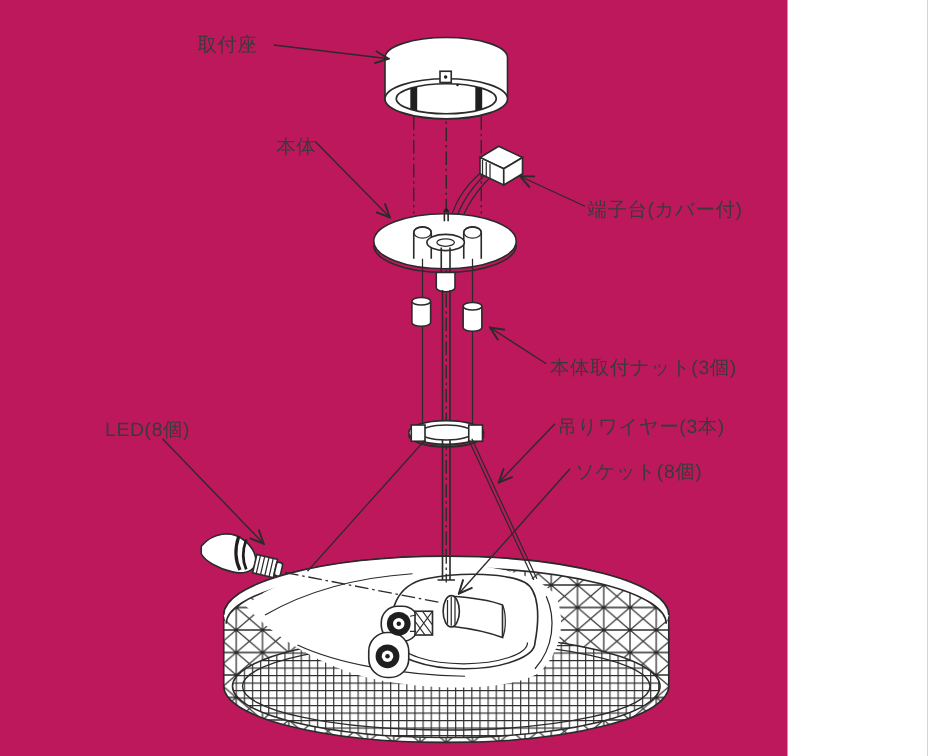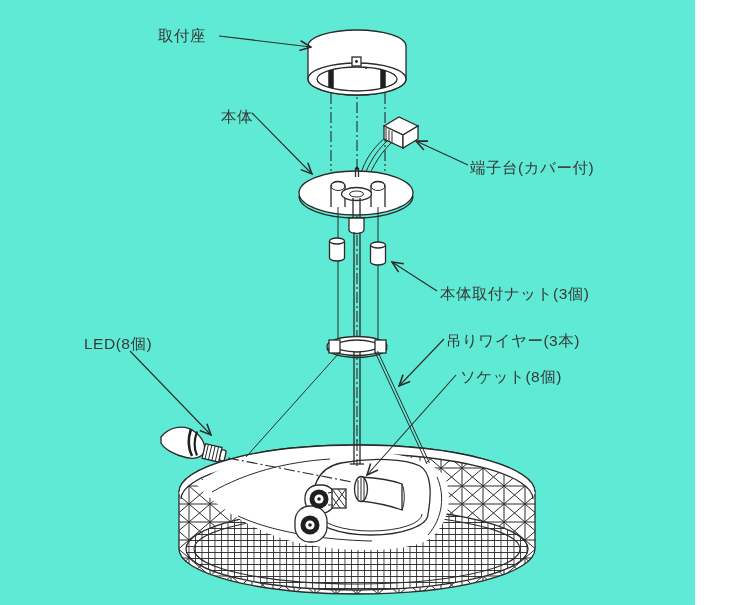--- a/index.html
+++ b/index.html
@@ -1,16 +1,16 @@
 <!DOCTYPE html>
 <html><head>
 <meta charset="utf-8">
 <style>
   html,body{margin:0;padding:0;background:#ffffff;}
-  .stage{position:relative;width:695px;height:605px;background:#5eead4;overflow:hidden;
+  .stage{position:relative;width:630px;height:605px;background:#be185d;overflow:hidden;
          font-family:"Liberation Sans","DejaVu Sans",sans-serif;}
   svg{display:block;}
   text.lbl{font-size:15.5px;fill:#3a3a3a;letter-spacing:.5px;}
   .ln{stroke:#2b2b2b;stroke-width:1.3;fill:none;}
   .thin{stroke:#2b2b2b;stroke-width:1;fill:none;}
   .wfill{fill:#ffffff;stroke:#2b2b2b;stroke-width:1.3;}
   .dark{fill:#1f1f1f;stroke:none;}
   .chain{stroke:#2b2b2b;stroke-width:1.1;fill:none;stroke-dasharray:11 3 2 3;}
   .leader{stroke:#2b2b2b;stroke-width:1.1;fill:none;}
 </style>

